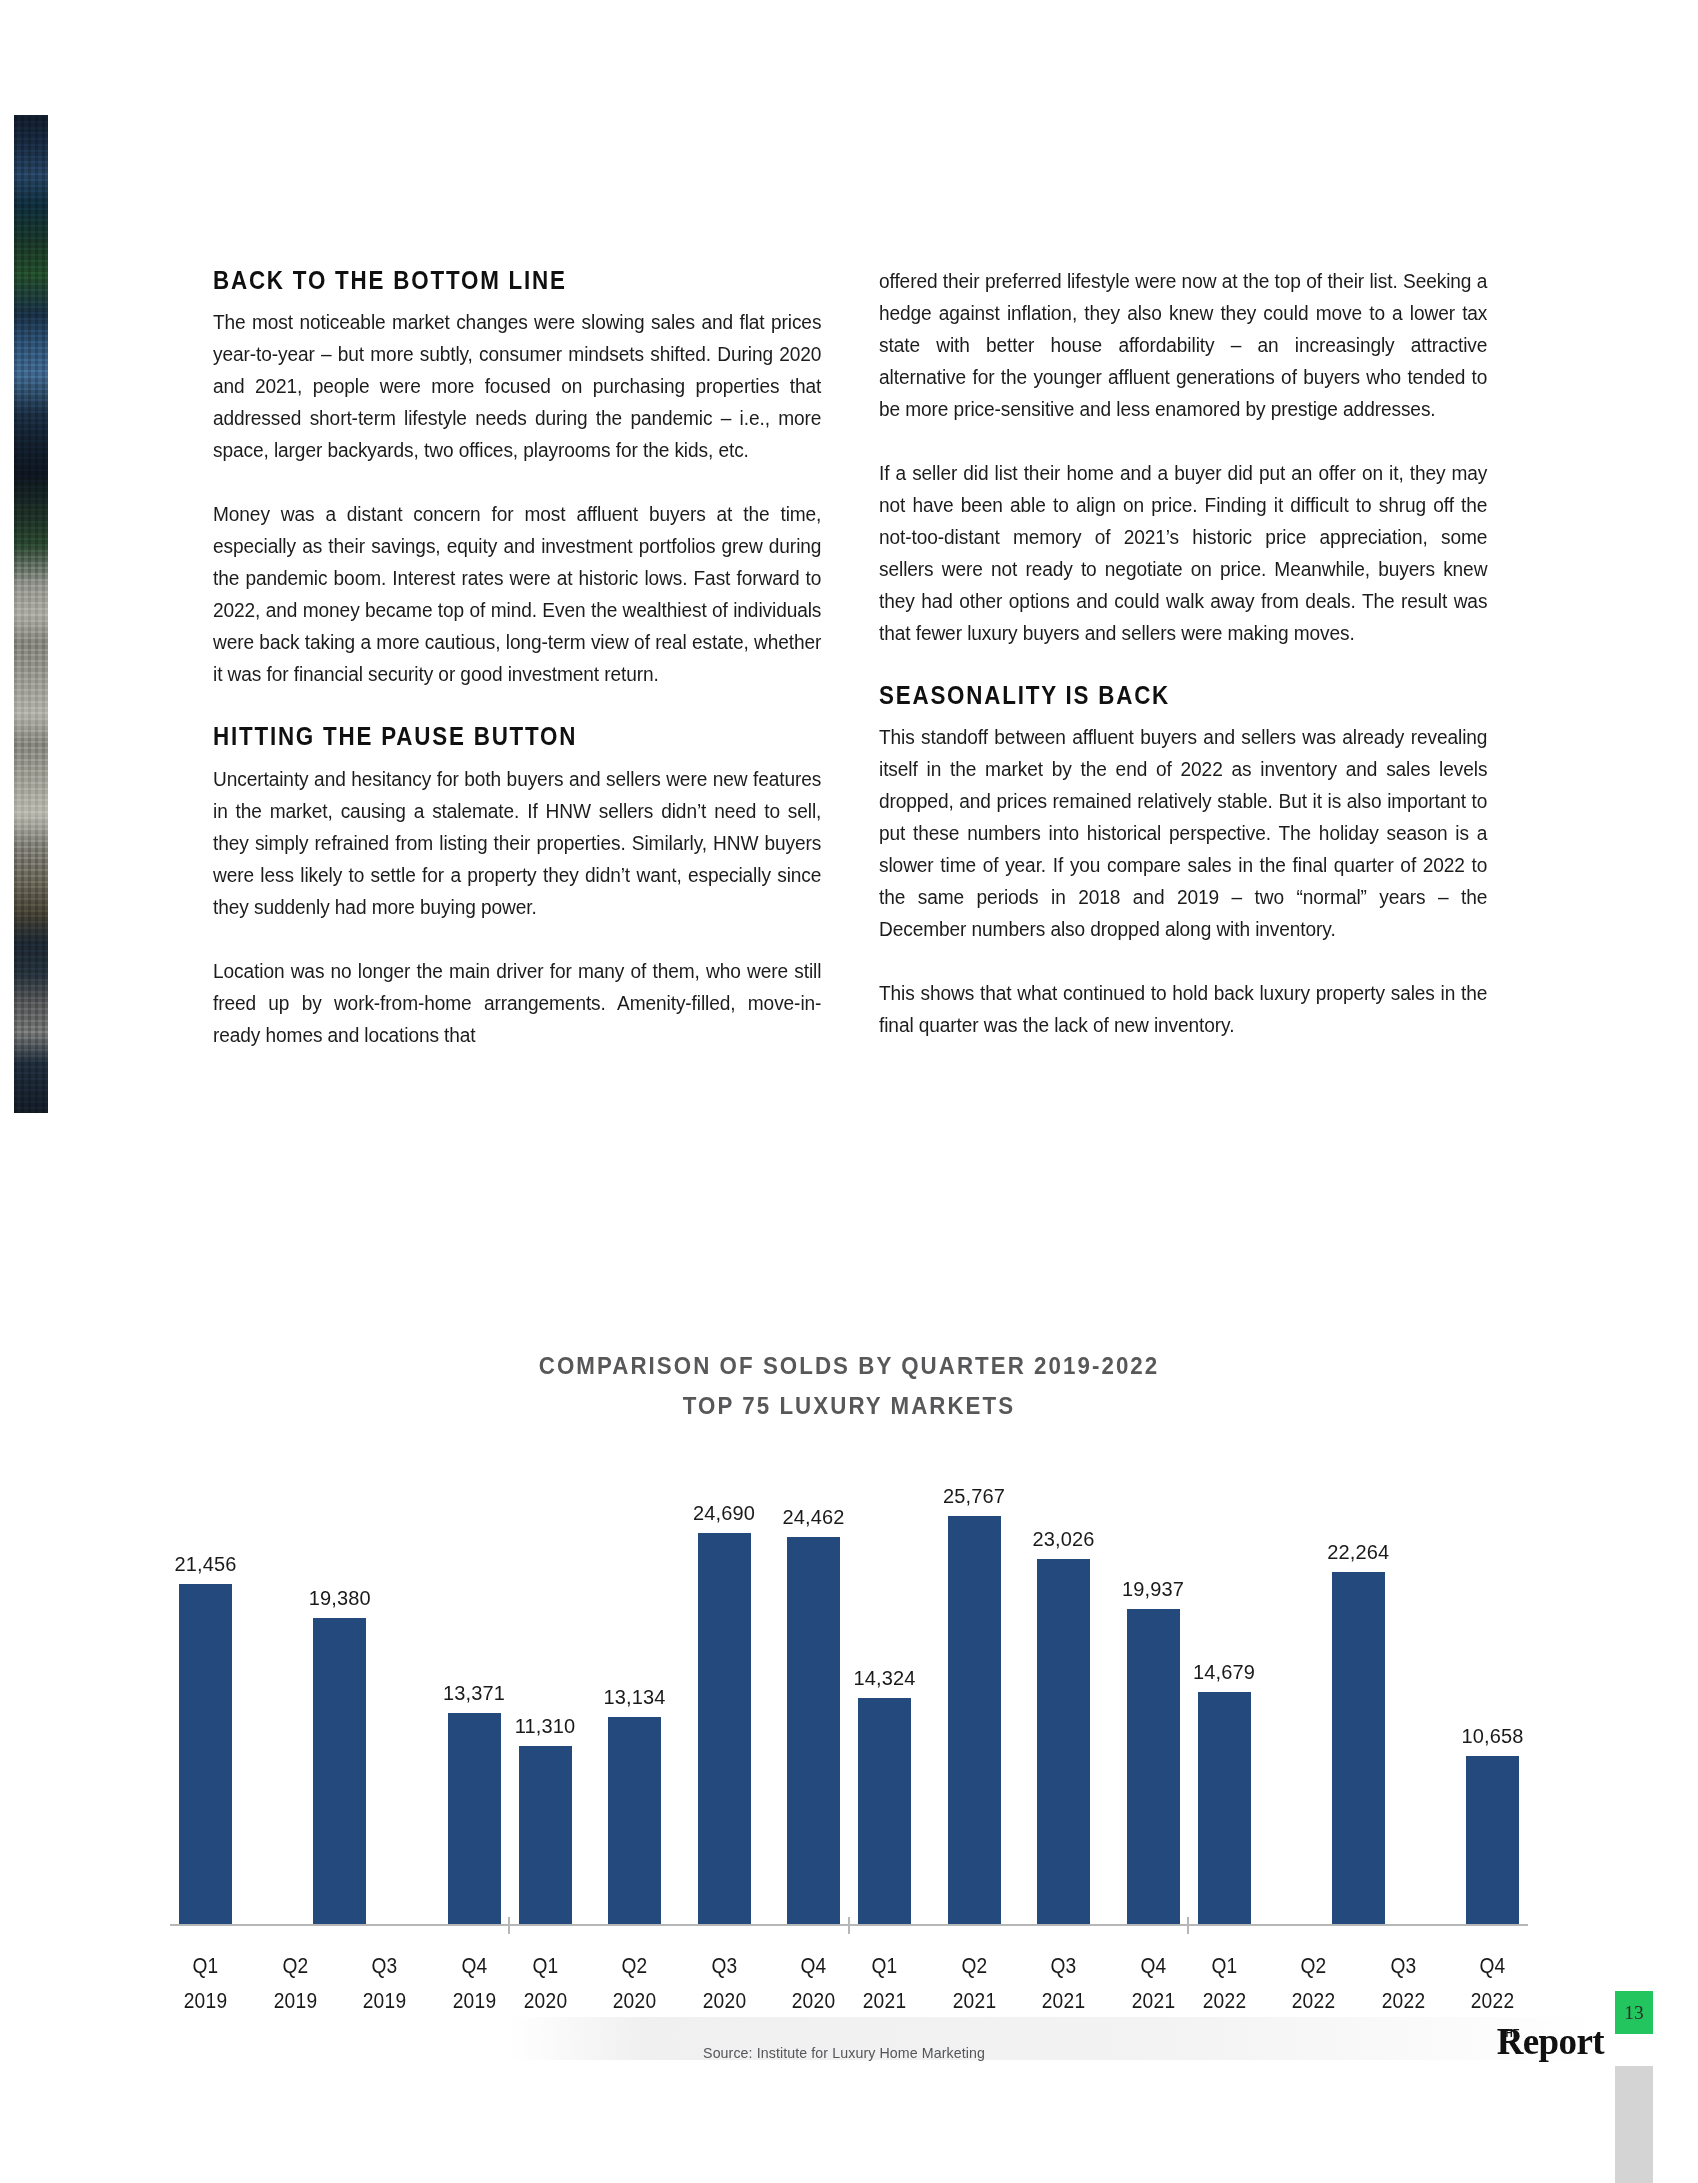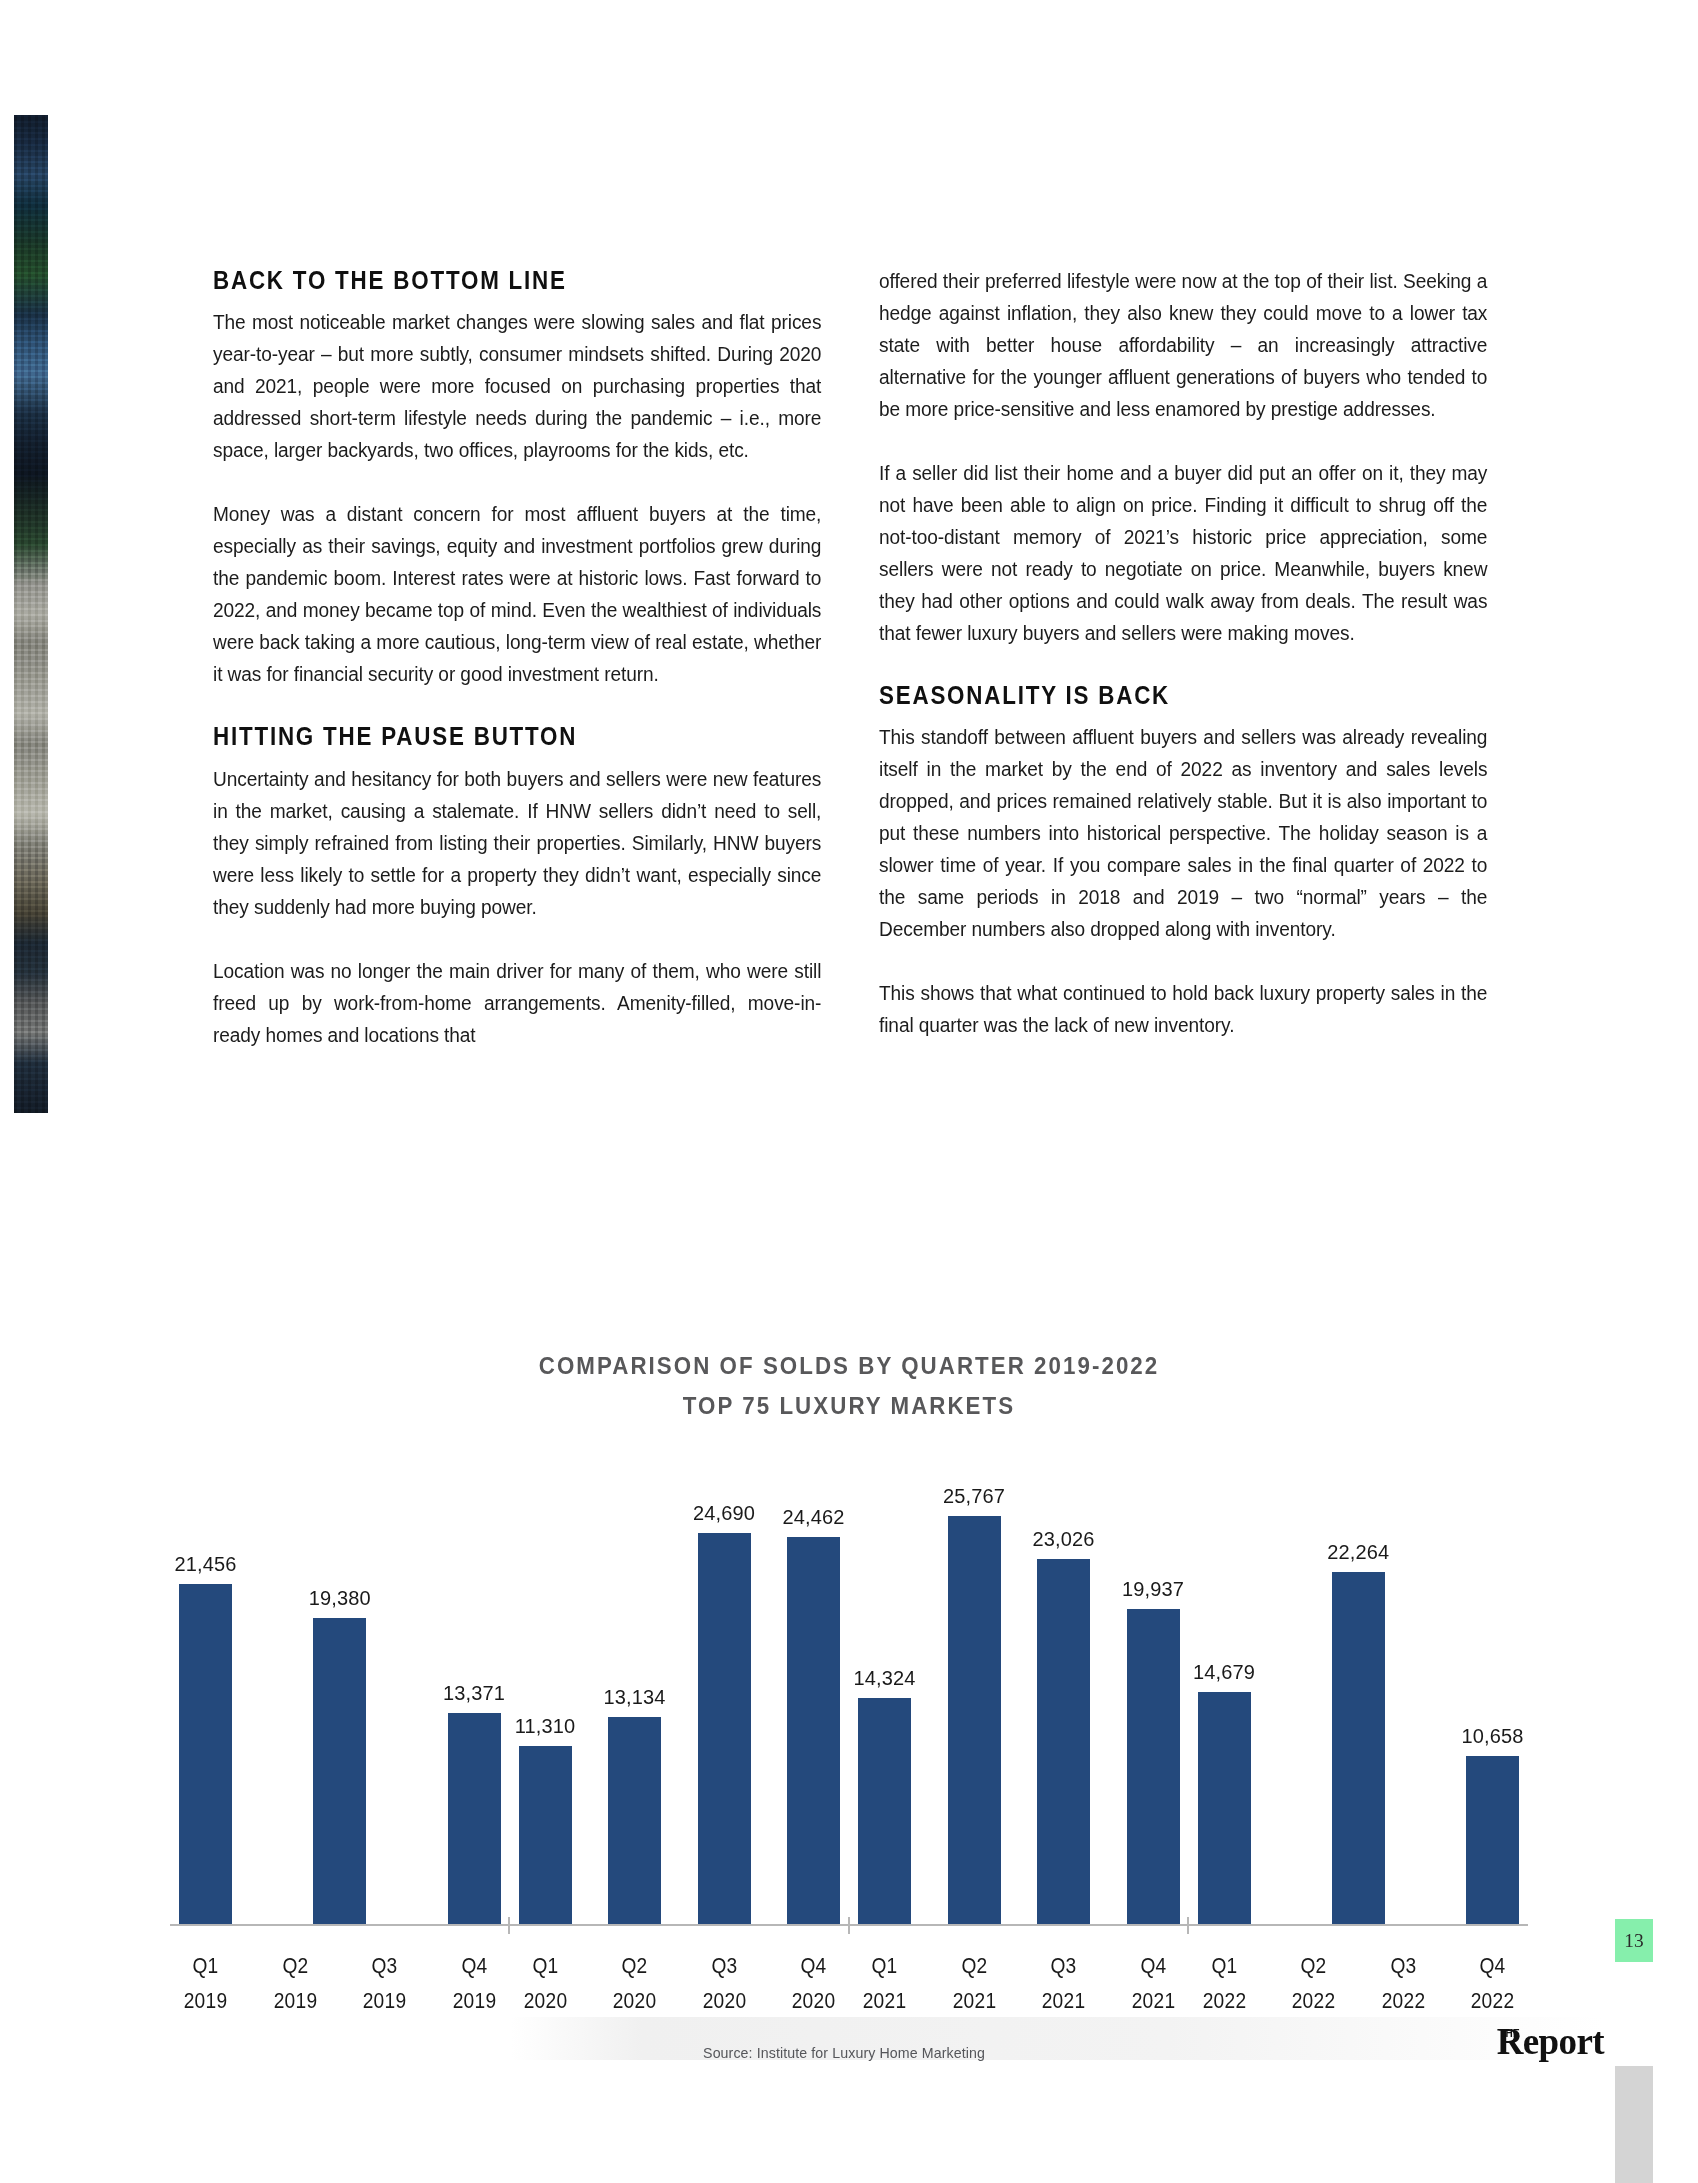--- a/index.html
+++ b/index.html
@@ -189,23 +189,23 @@
     font-size: 10px;
     font-weight: 700;
     letter-spacing: 0.3px;
     position: relative;
     top: -17px;
     left: 12.3px;
     margin-right: -11px;
   }
   .page-num {
     position: absolute;
-    right: 45px; top: 1919px;
+    right: 45px; top: 1991px;
     width: 38px; height: 43px;
-    background: #86efac;
+    background: #22c55e;
     color: #2a2a2a;
     font-family: "Liberation Serif", serif;
     font-size: 19.4px;
     display: flex; align-items: center; justify-content: center;
   }
   .edge-bar {
     position: absolute;
     right: 45px; top: 2066px;
     width: 38px; height: 117px;
     background: #d4d4d4;

